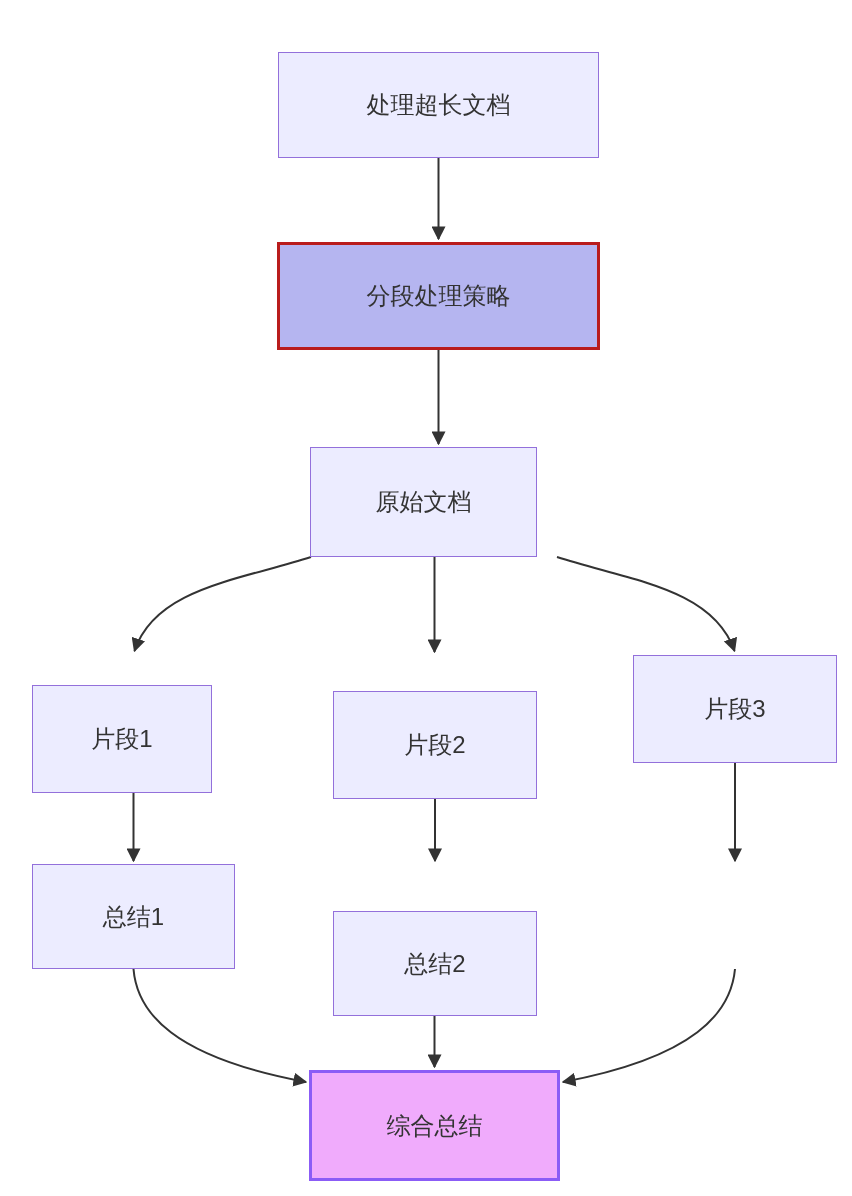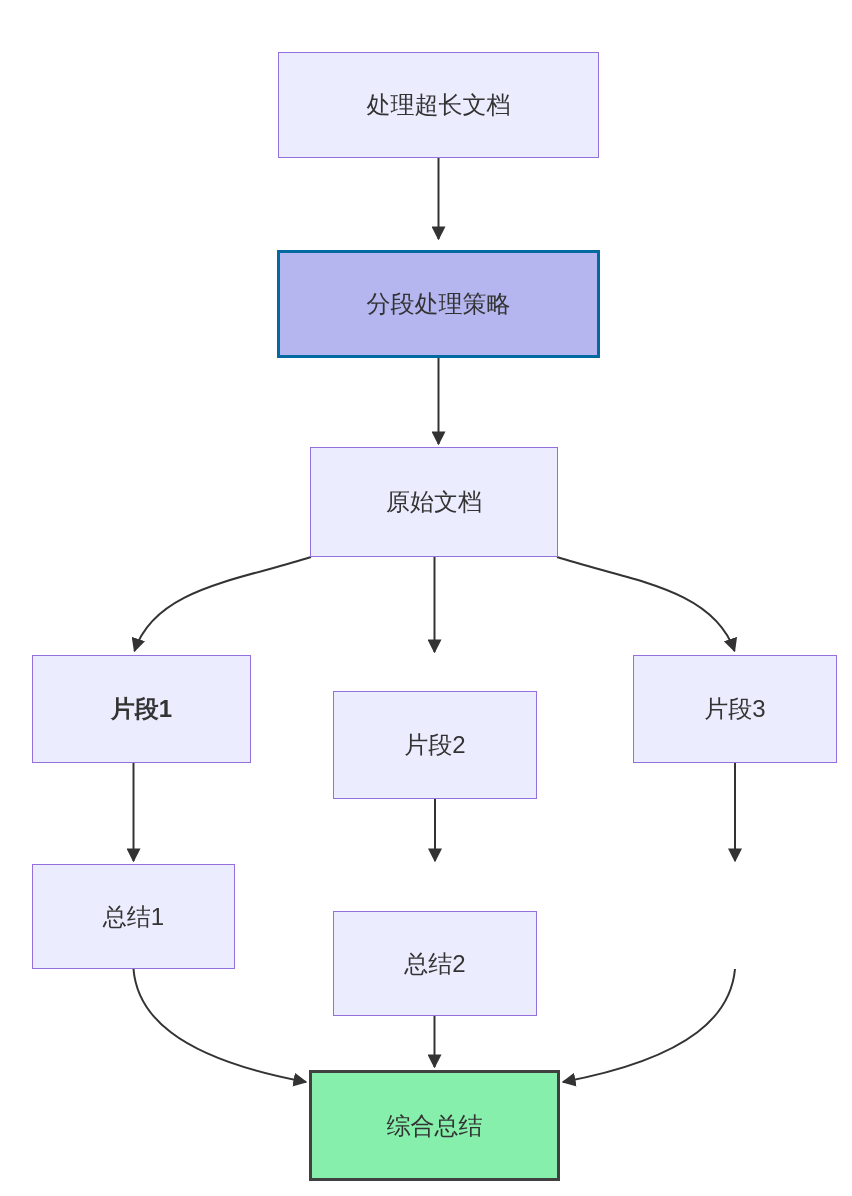--- a/index.html
+++ b/index.html
@@ -30,32 +30,31 @@
     background: #ececff;
     border: 1.5px solid #9370db;
     color: #333333;
     font-size: 24px;
     line-height: 1.3;
     text-align: center;
     white-space: nowrap;
   }
   .node.emphasis {
     background: #b5b5f0;
-    border: 3px solid #0369a1;
-    margin-top: 8px;
+    border: 3px solid #b91c1c;
   }
   .node.success {
-    background: #86efac;
-    border: 3px solid #404040;
+    background: #f0abfc;
+    border: 3px solid #8b5cf6;
   }
   
   #n-A { left: 278px; top: 33px;   width: 321px; height: 106px; margin-top: 19px; }
   #n-B { left: 277px; top: 242px;  width: 323px; height: 108px; }
-  #n-C { left: 310px; top: 447px;  width: 248px; height: 110px; }
-  #n-D { left: 32px;  top: 655px;  width: 219px; height: 108px; font-weight: bold; }
+  #n-C { left: 310px; top: 447px;  width: 227px; height: 110px; }
+  #n-D { left: 32px;  top: 685px;  width: 180px; height: 108px; }
   #n-E { left: 333px; top: 655px;  width: 204px; height: 108px; margin-top: 36px; }
   #n-F { left: 633px; top: 655px;  width: 204px; height: 108px; }
   #n-G { left: 32px;  top: 864px;  width: 203px; height: 105px; }
   #n-H { left: 333px; top: 864px;  width: 204px; height: 105px; margin-top: 47px; }
   #n-I { left: 633px; top: 864px;  width: 204px; height: 105px; }
   #n-J { left: 309px; top: 1070px; width: 251px; height: 111px; }
   .edge {
     fill: none;
     stroke: #333333;
     stroke-width: 2px;

